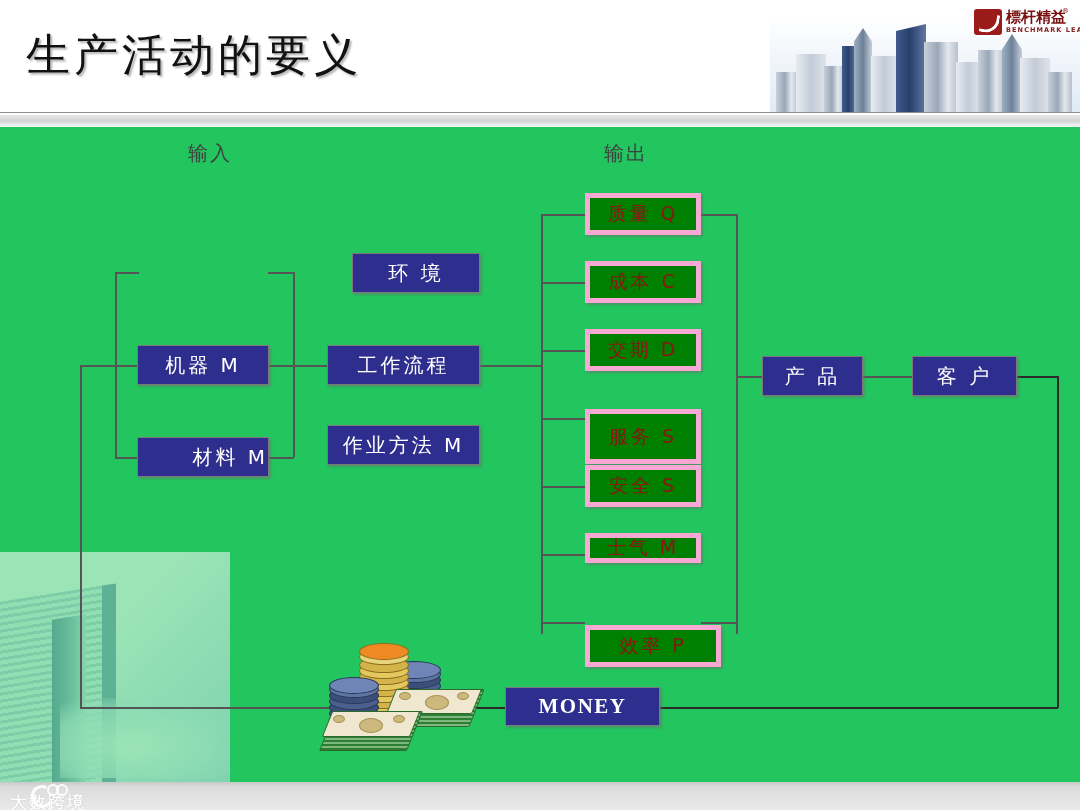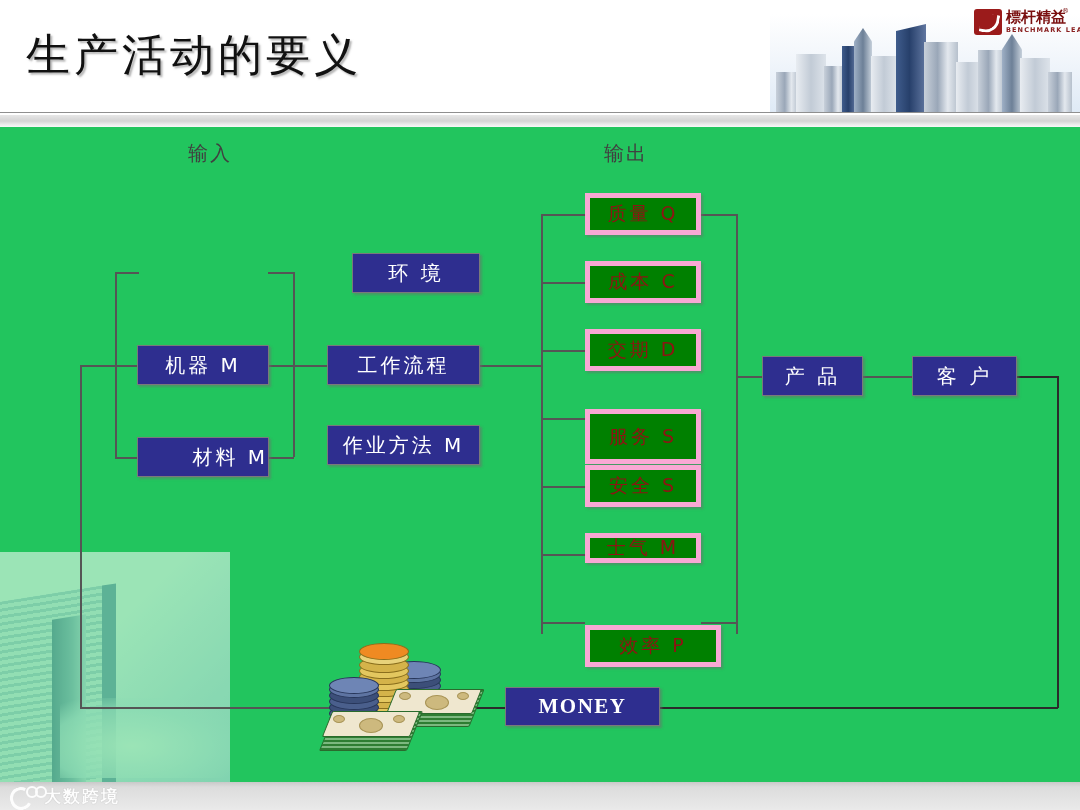--- a/index.html
+++ b/index.html
@@ -267,22 +267,23 @@
     left: 0; top: 782px;
     width: 1080px; height: 28px;
     background: linear-gradient(to bottom, #c9c9c9 0%, #dcdcdc 18%, #eaeaea 100%);
   }
   .wm {
     position: absolute;
     left: 10px; top: 784px;
     height: 24px;
     display: flex;
     align-items: center;
-    gap: 0;
+    gap: 7px;
     opacity: 0.95;
+    flex-direction: column;
   }
   .wm-mark {
     position: relative;
     width: 34px; height: 20px;
   }
   .wm-mark .c1 {
     position: absolute; left: 0; top: 1px;
     width: 16px; height: 17px;
     border: 3px solid #ffffff;
     border-right-color: transparent;

